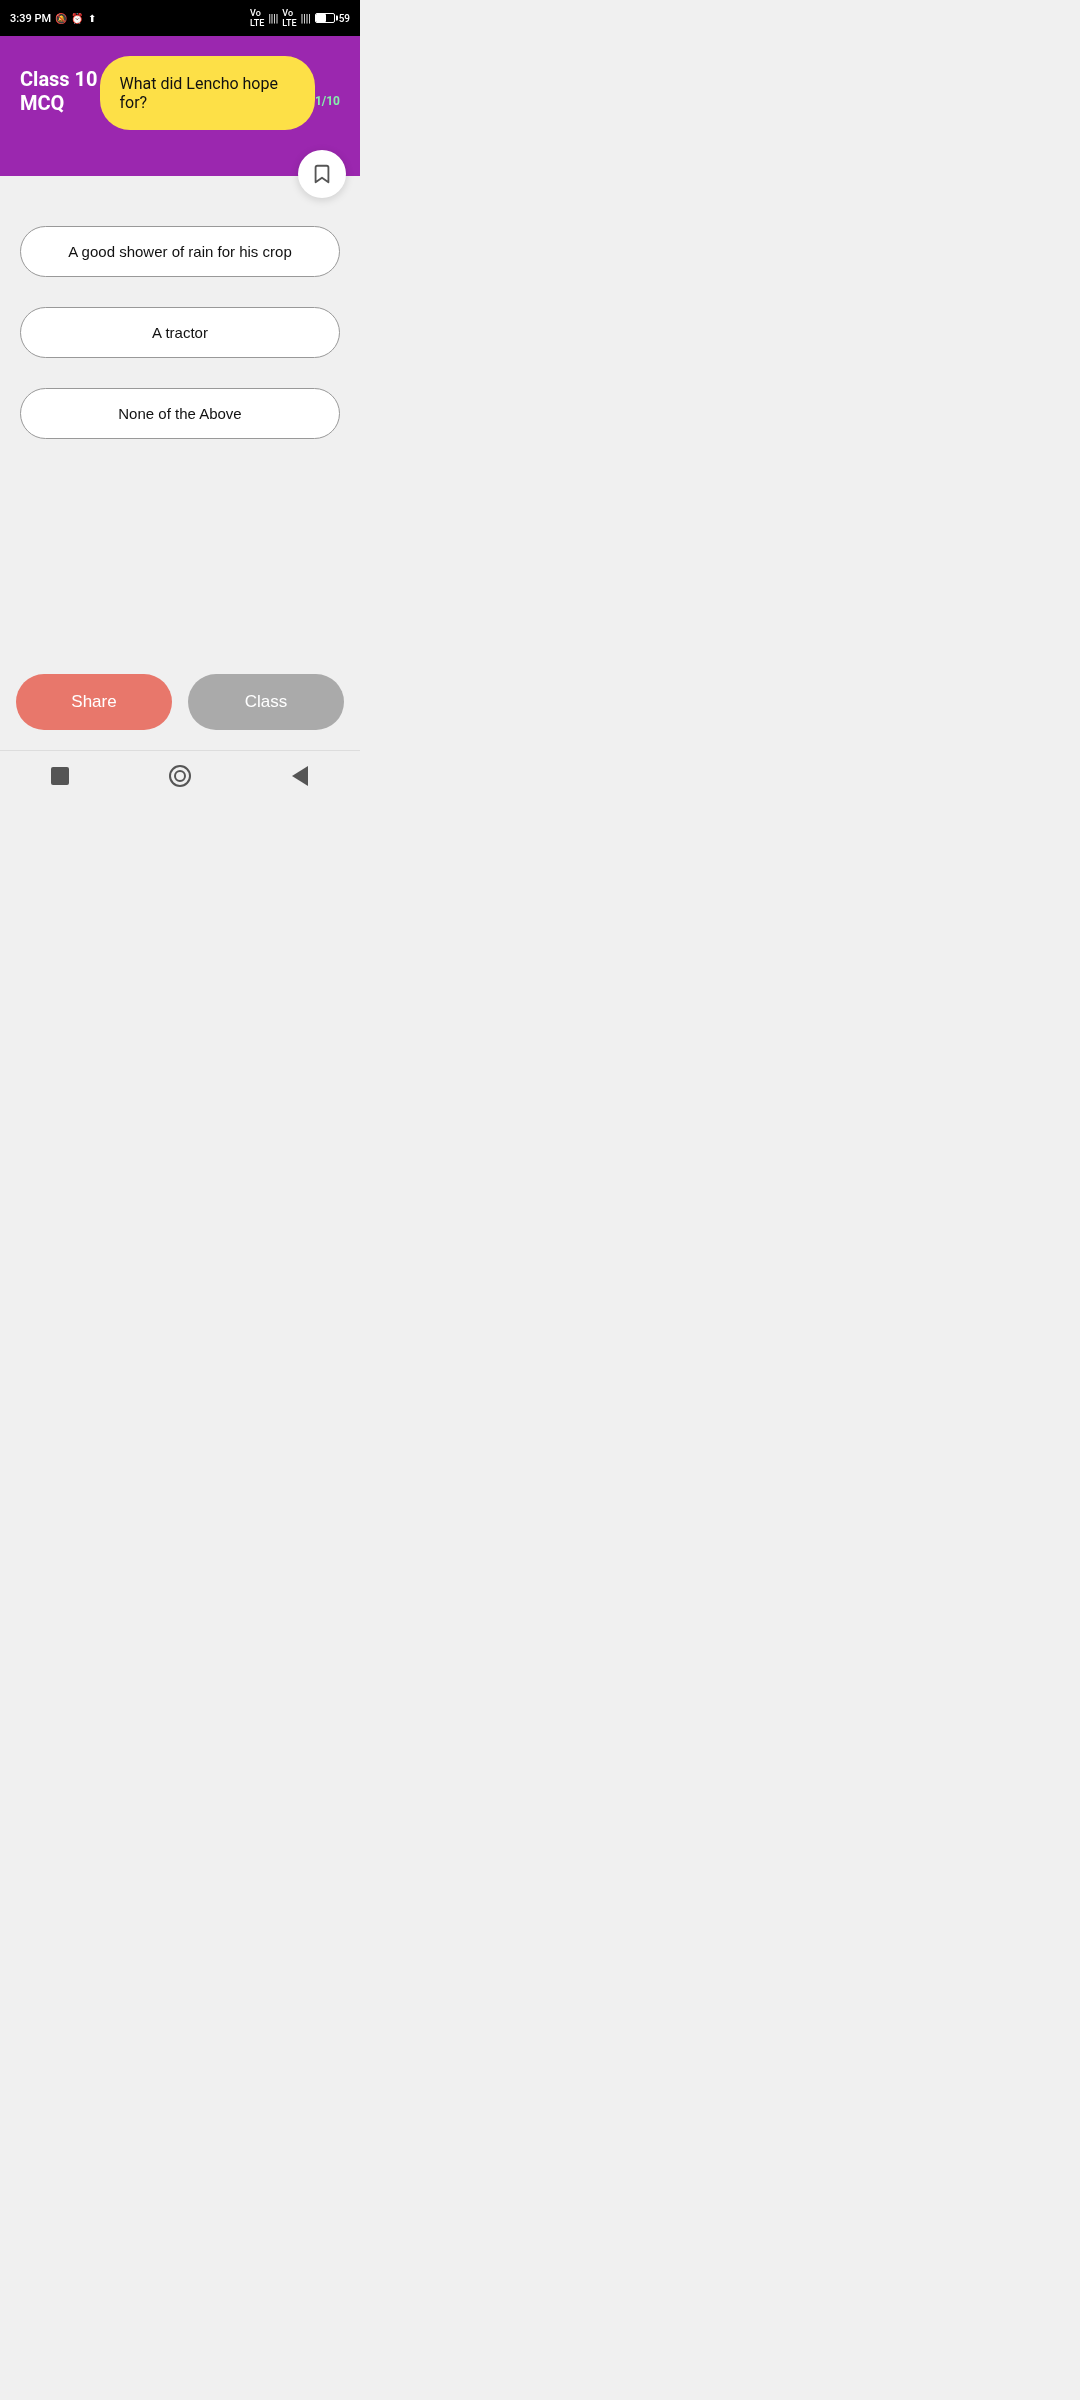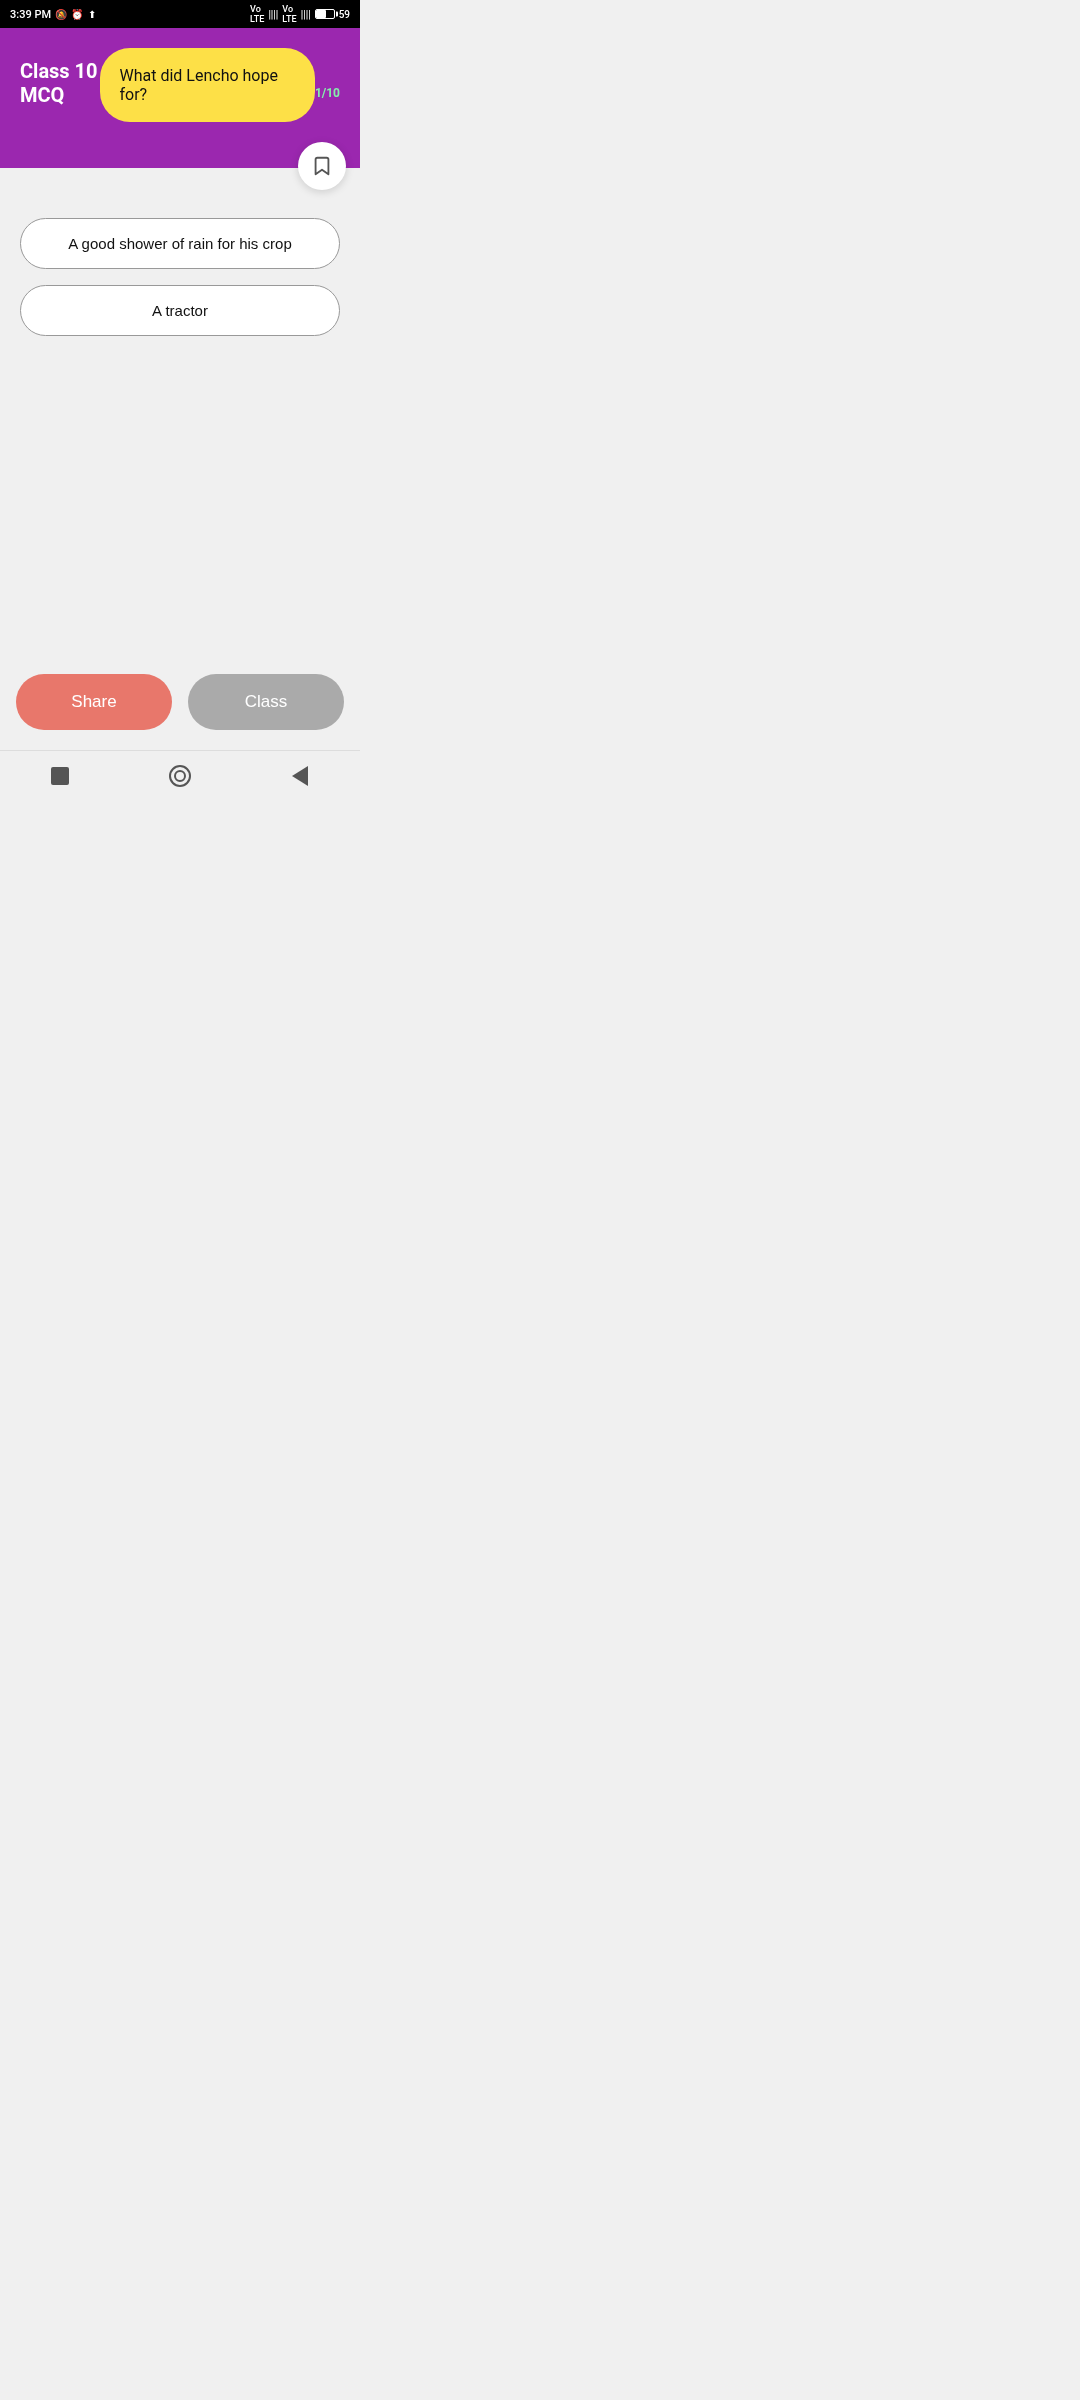--- a/index.html
+++ b/index.html
@@ -15,21 +15,21 @@
       background: #f0f0f0;
       font-family: 'Roboto', Arial, sans-serif;
       overflow: hidden;
       position: relative;
     }
 
     
     .status-bar {
       background: #000;
       color: #fff;
-      height: 28px;
+      height: 36px;
       display: flex;
       align-items: center;
       justify-content: space-between;
       padding: 0 10px;
       font-size: 11px;
       font-weight: 500;
     }
 
     .status-left {
       display: flex;
@@ -126,21 +126,21 @@
       width: 22px;
       height: 22px;
     }
 
     
     .options-section {
       background: #f0f0f0;
       padding: 50px 20px 20px 20px;
       display: flex;
       flex-direction: column;
-      gap: 16px;
+      gap: 30px;
     }
 
     .option-btn {
       background: #fff;
       border: 1.5px solid #999;
       border-radius: 30px;
       padding: 16px 20px;
       font-size: 15px;
       color: #111;
       text-align: center;
@@ -277,20 +277,21 @@
   <button class="bookmark-btn" aria-label="Bookmark">
     <svg class="bookmark-icon-svg" viewBox="0 0 24 24" fill="none" stroke="#555" stroke-width="2" stroke-linecap="round" stroke-linejoin="round">
       <path d="M19 21l-7-5-7 5V5a2 2 0 0 1 2-2h10a2 2 0 0 1 2 2z"></path>
     </svg>
   </button>
 </div>
 
 <div class="options-section">
   <button class="option-btn">A good shower of rain for his crop</button>
   <button class="option-btn">A tractor</button>
+  <button class="option-btn">None of the Above</button>
 </div>
 
 <div class="bottom-area">
   <button class="share-btn">Share</button>
   <button class="next-btn">Class</button>
 </div>
 
 <div class="nav-bar">
   <button class="nav-btn">
     <div class="square-icon"></div>

